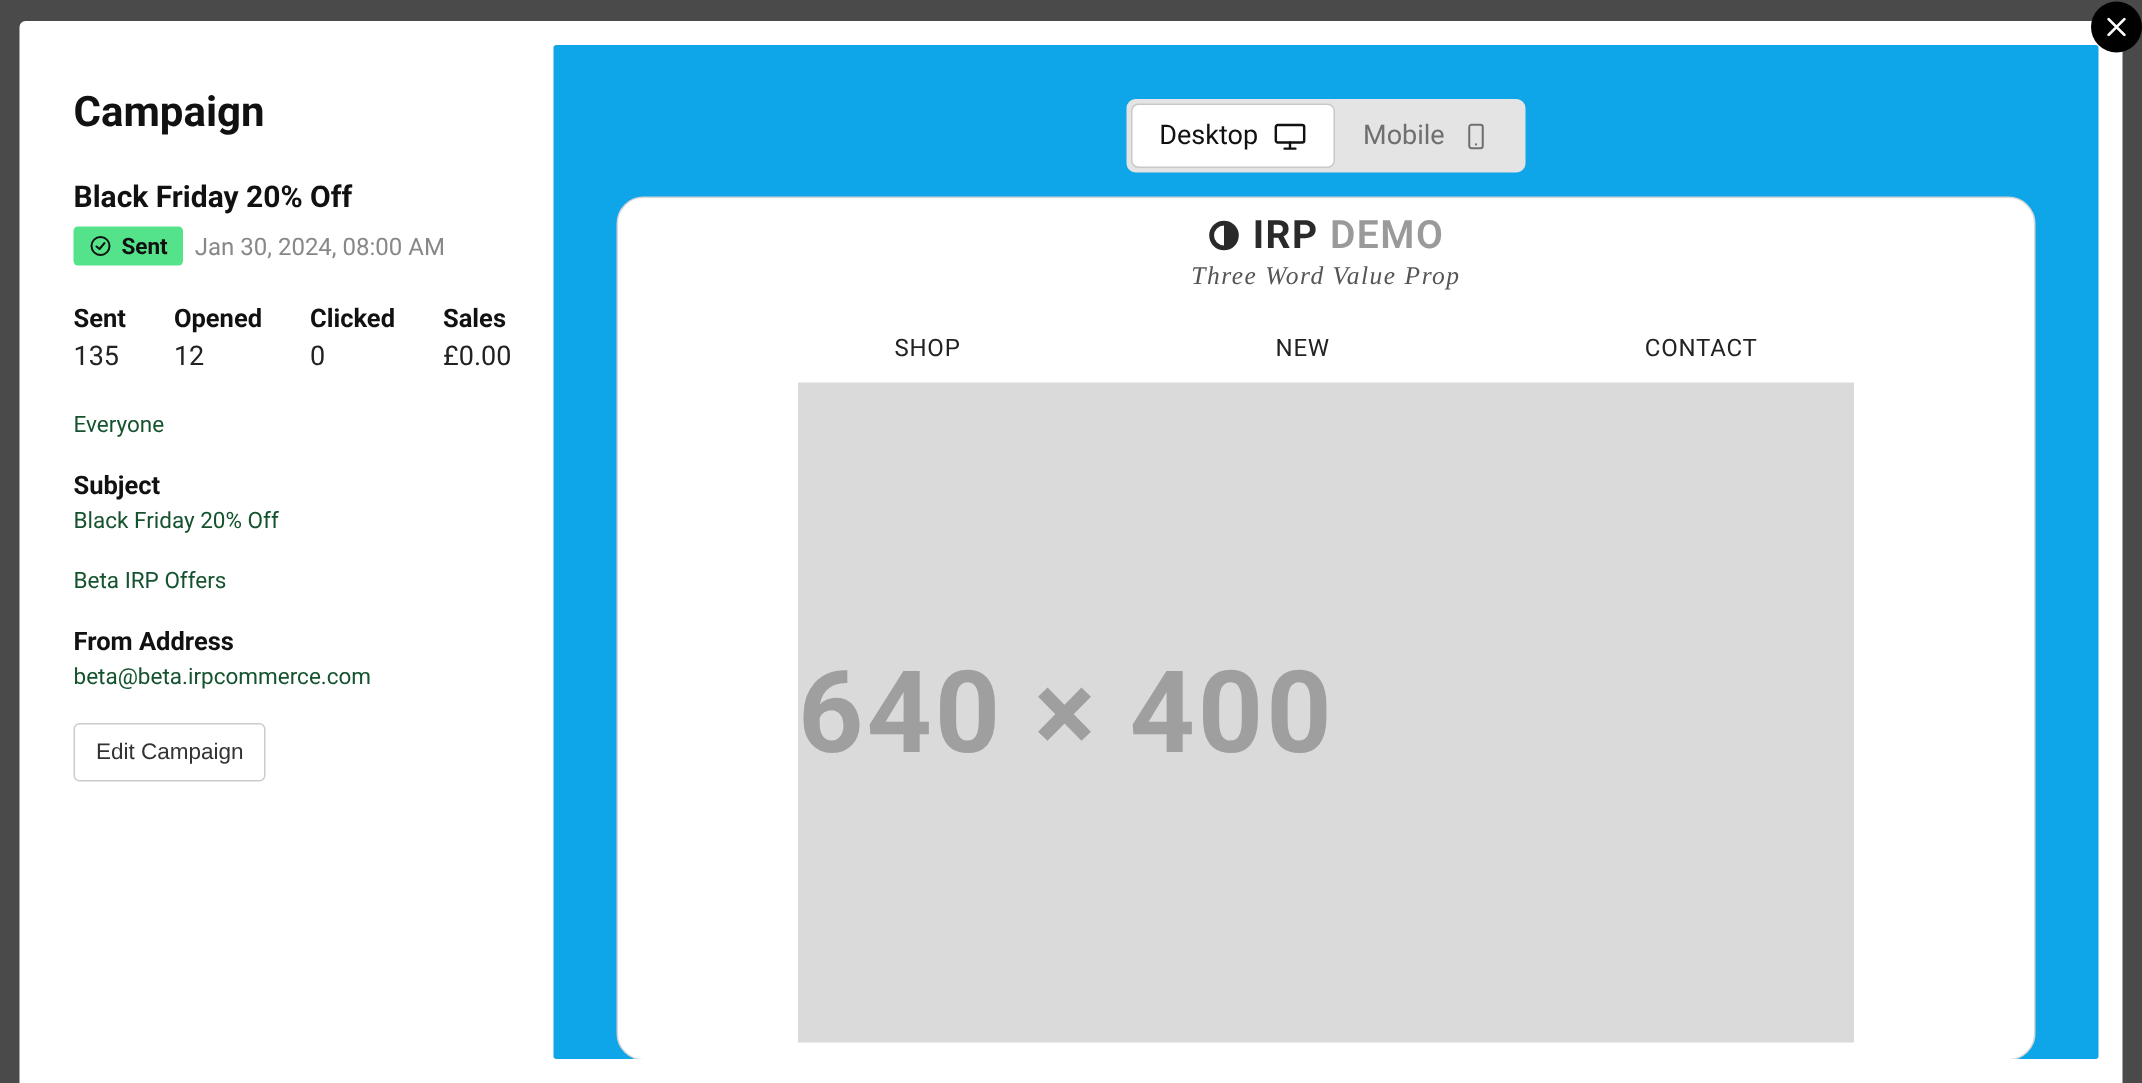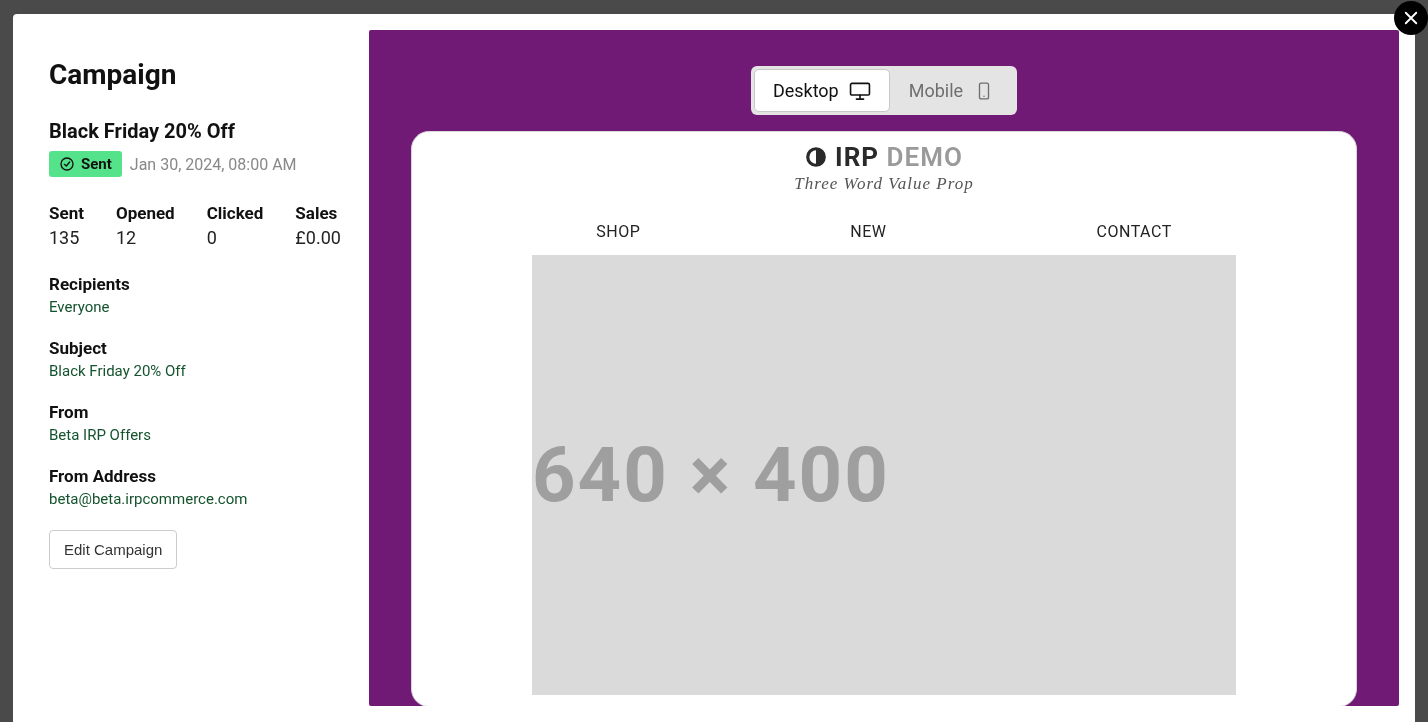--- a/index.html
+++ b/index.html
@@ -105,21 +105,21 @@
     border-radius: 4px;
     padding: 10px 14px;
     font-size: 15px;
     color: #333;
     cursor: pointer;
   }
 
   
   .right {
     flex: 1;
-    background: #701a75;
+    background: #0ea5e9;
     border-radius: 2px;
     padding: 36px 42px 0 42px;
     overflow: hidden;
   }
   .device-toggle {
     display: flex;
     width: fit-content;
     margin: 0 auto 16px auto;
     background: #e4e4e4;
     border-radius: 6px;
@@ -245,29 +245,27 @@
         <div class="label">Clicked</div>
         <div class="value">0</div>
       </div>
       <div class="stat">
         <div class="label">Sales</div>
         <div class="value">£0.00</div>
       </div>
     </div>
 
     <div class="field">
-      <div class="flabel">Recipients</div>
       <div class="fvalue">Everyone</div>
     </div>
     <div class="field">
       <div class="flabel">Subject</div>
       <div class="fvalue">Black Friday 20% Off</div>
     </div>
     <div class="field">
-      <div class="flabel">From</div>
       <div class="fvalue">Beta IRP Offers</div>
     </div>
     <div class="field">
       <div class="flabel">From Address</div>
       <div class="fvalue">beta@beta.irpcommerce.com</div>
     </div>
 
     <div class="btn-row">
       <button class="btn">Edit Campaign</button>
     </div>

